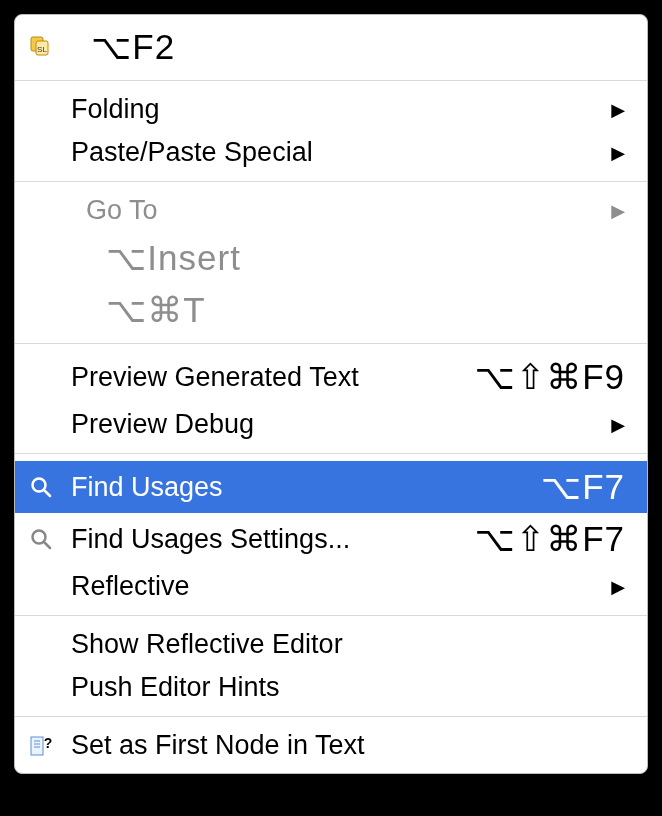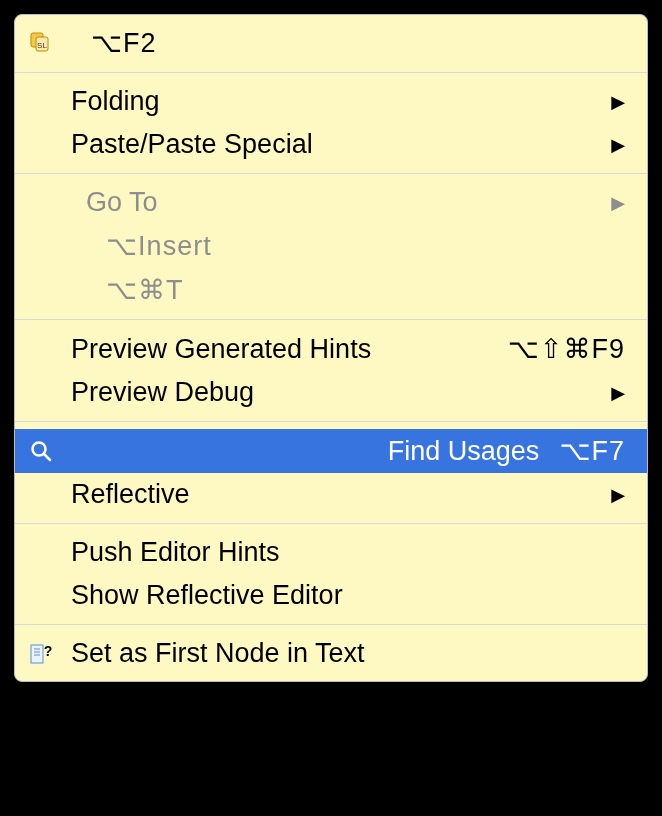--- a/index.html
+++ b/index.html
@@ -4,51 +4,51 @@
   <style>
     * { margin: 0; padding: 0; box-sizing: border-box; }
     body {
       background: #000;
       font-family: -apple-system, "Helvetica Neue", Arial, sans-serif;
       width: 662px;
       height: 816px;
       padding: 14px;
     }
     .menu {
-      background: #fef9c3;
+      background: #ffffff;
       border: 1px solid #bbb;
       border-radius: 8px;
       box-shadow: 0 10px 30px rgba(0,0,0,0.3);
       padding: 6px 0;
       width: 100%;
     }
     .menu-item {
       display: flex;
       align-items: center;
       padding: 6px 22px 6px 14px;
       font-size: 27px;
       color: #000;
       cursor: default;
       min-height: 42px;
     }
     .menu-item.disabled { color: #8e8e8e; margin-left: 15px; }
-    .menu-item.selected { background: #3874e0; color: #fff; text-align: right; }
+    .menu-item.selected { background: #3874e0; color: #fff; }
     .icon-slot {
       width: 32px;
       height: 28px;
       display: flex;
       align-items: center;
       justify-content: flex-start;
       margin-right: 10px;
       flex-shrink: 0;
     }
     .label { flex: 1; }
     .shortcut {
       margin-left: 20px;
-      font-size: 27px;
+      font-size: 35px;
       letter-spacing: 1px;
       font-family: -apple-system, "Helvetica Neue", Arial, sans-serif;
     }
     .submenu-arrow {
       margin-left: 12px;
       font-size: 18px;
     }
     .separator {
       height: 1px;
       background: #d9d9d9;
@@ -90,52 +90,62 @@
       <span class="icon-slot"></span>
       <span class="shortcut">⌥Insert</span>
     </div>
     <div class="menu-item disabled">
       <span class="icon-slot"></span>
       <span class="shortcut">⌥⌘T</span>
     </div>
     <div class="separator"></div>
     <div class="menu-item">
       <span class="icon-slot"></span>
-      <span class="label">Preview Generated Hints</span>
+      <span class="label">Preview Generated Text</span>
       <span class="shortcut">⌥⇧⌘F9</span>
     </div>
     <div class="menu-item">
       <span class="icon-slot"></span>
       <span class="label">Preview Debug</span>
       <span class="submenu-arrow">▶</span>
     </div>
     <div class="separator"></div>
     <div class="menu-item selected">
       <span class="icon-slot">
         <svg width="24" height="24" viewBox="0 0 24 24">
           <circle cx="10" cy="10" r="6.5" fill="none" stroke="#fff" stroke-width="2.5"></circle>
           <line x1="15" y1="15" x2="21" y2="21" stroke="#fff" stroke-width="2.5" stroke-linecap="round"></line>
         </svg>
       </span>
       <span class="label">Find Usages</span>
       <span class="shortcut">⌥F7</span>
     </div>
     <div class="menu-item">
+      <span class="icon-slot">
+        <svg width="24" height="24" viewBox="0 0 24 24">
+          <circle cx="10" cy="10" r="6.5" fill="none" stroke="#888" stroke-width="2.5"></circle>
+          <line x1="15" y1="15" x2="21" y2="21" stroke="#888" stroke-width="2.5" stroke-linecap="round"></line>
+        </svg>
+      </span>
+      <span class="label">Find Usages Settings...</span>
+      <span class="shortcut">⌥⇧⌘F7</span>
+    </div>
+    <div class="menu-item">
       <span class="icon-slot"></span>
       <span class="label">Reflective</span>
       <span class="submenu-arrow">▶</span>
     </div>
     <div class="separator"></div>
     <div class="menu-item">
       <span class="icon-slot"></span>
-      <span class="label">Push Editor Hints</span>
+      <span class="label">Show Reflective Editor</span>
     </div>
     <div class="menu-item">
       <span class="icon-slot"></span>
-      <span class="label">Show Reflective Editor</span>
+      <span class="label">Push Editor Hints</span>
     </div>
     <div class="separator"></div>
     <div class="menu-item">
       <span class="icon-slot">
         <svg width="24" height="24" viewBox="0 0 24 24">
           <rect x="2" y="3" width="12" height="18" fill="#eaf3ff" stroke="#5a8fd6" stroke-width="1"></rect>
           <line x1="5" y1="7" x2="11" y2="7" stroke="#5a8fd6" stroke-width="1"></line>
           <line x1="5" y1="10" x2="11" y2="10" stroke="#5a8fd6" stroke-width="1"></line>
           <line x1="5" y1="13" x2="11" y2="13" stroke="#5a8fd6" stroke-width="1"></line>
           <text x="19" y="14" font-size="14" font-weight="bold" fill="#000" text-anchor="middle">?</text>

